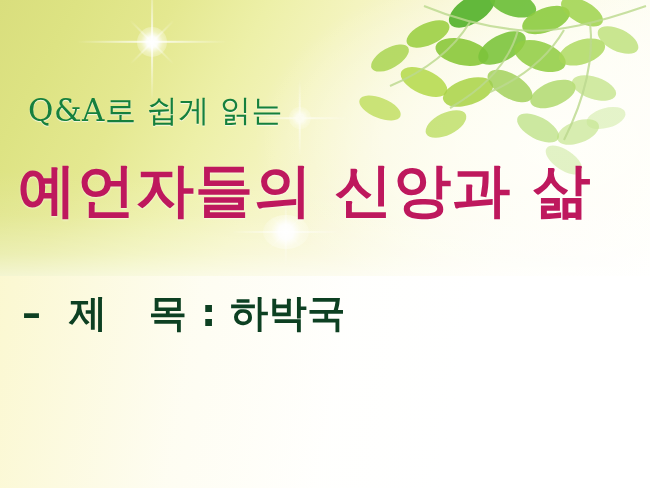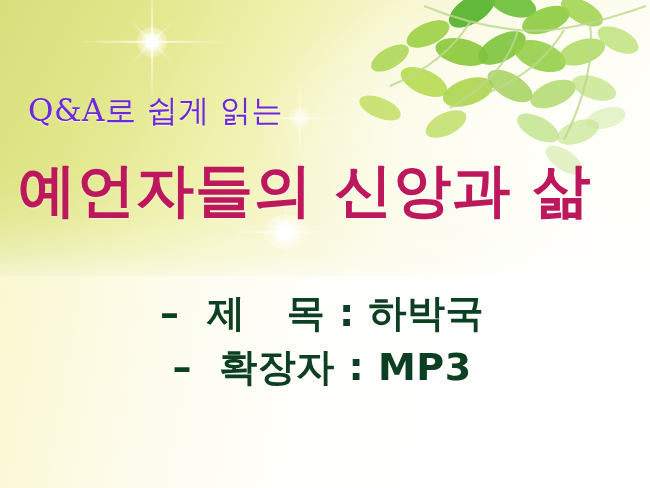--- a/index.html
+++ b/index.html
@@ -136,21 +136,21 @@
 
   
   .subtitle {
     position: absolute;
     left: 28px;
     top: 90px;
     font-family: "DejaVu Serif", "Liberation Serif", serif;
     font-size: 31px;
     font-weight: 400;
     letter-spacing: 0.5px;
-    color: #6d28d9;
+    color: #15803d;
     text-shadow: 0 1px 1px rgba(255,255,255,0.75);
     white-space: nowrap;
   }
   .main-title {
     position: absolute;
     left: 18px;
     top: 152px;
     font-family: "DejaVu Sans", "Liberation Sans", sans-serif;
     font-size: 58px;
     font-weight: 700;
@@ -159,21 +159,20 @@
     text-shadow: 0 1px 2px rgba(255,255,255,0.55);
     white-space: nowrap;
   }
 
   
   .info-block {
     position: absolute;
     left: 22px;
     top: 286px;
     width: 600px;
-    text-align: center;
   }
   .info-line {
     font-family: "DejaVu Sans", "Liberation Sans", sans-serif;
     font-size: 38px;
     font-weight: 700;
     color: #0d4022;
     line-height: 54px;
     white-space: pre;
     letter-spacing: 0.5px;
   }
@@ -246,16 +245,15 @@
 
     <div class="banner-fade"></div>
 
     <div class="subtitle">Q&amp;A로 쉽게 읽는</div>
 
     <div class="main-title">예언자들의 신앙과 삶</div>
   </div>
 
   <div class="info-block">
     <div class="info-line">–  제   목 : 하박국</div>
-    <div class="info-line">–  확장자 : MP3</div>
   </div>
 
 </div>
 
 </body></html>

